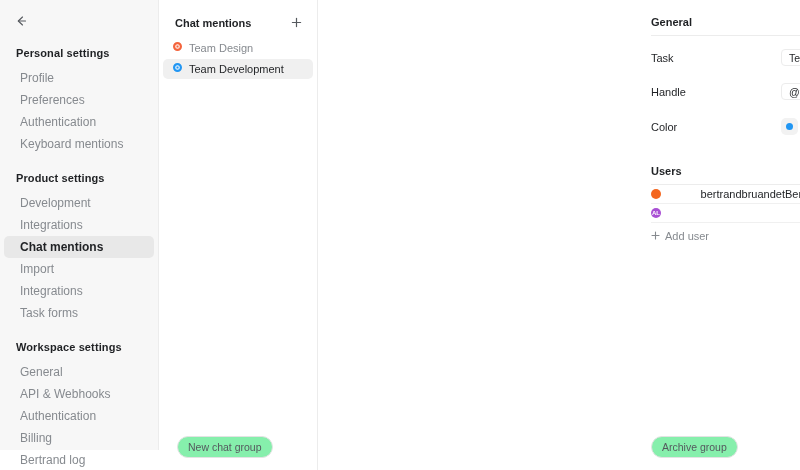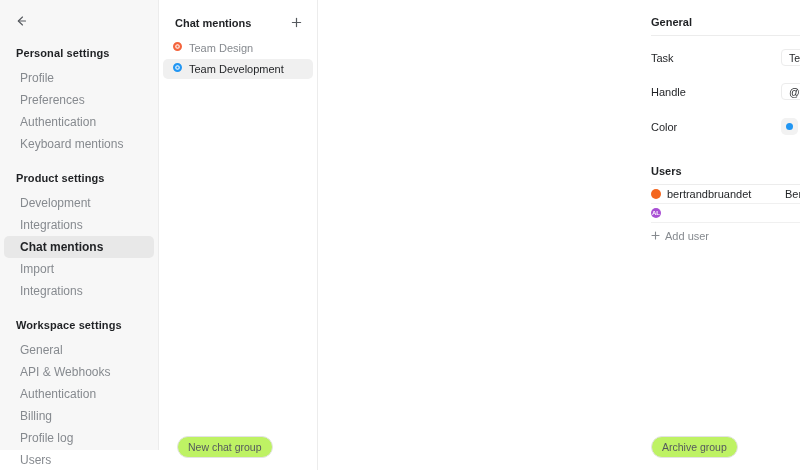--- a/index.html
+++ b/index.html
@@ -73,21 +73,21 @@
     width:9px; height:9px; border-radius:50%;
     flex:0 0 9px; box-sizing:border-box;
   }
   .list-footer {
     margin-top:auto; padding:0 0 12px 18px;
   }
   .pill-btn {
     display:inline-block;
     font-size:10.5px; color:#55595e;
     border:1px solid #e3e3e3; border-radius:12px;
-    padding:4px 10px; background:#bef264; cursor:pointer;
+    padding:4px 10px; background:#86efac; cursor:pointer;
     white-space:nowrap;
   }
 
   
   .detail {
     flex:1; height:470px; position:relative;
     background:#ffffff; display:flex; flex-direction:column;
   }
   .detail-body { padding:16px 0 0 0; }
   .section-title {
@@ -127,21 +127,21 @@
     font-size:11px;
   }
   .user-row .avatar {
     width:10px; height:10px; border-radius:50%;
     flex:0 0 10px; margin-right:6px;
     display:flex; align-items:center; justify-content:center;
     font-size:4px; color:#fff; font-weight:bold; line-height:1;
     overflow:hidden;
   }
   .av-glyph { font-size:6px; color:#fff; font-weight:bold; }
-  .u-handle { width:118px; color:#1f2124; white-space:nowrap; overflow:hidden; }
+  .u-handle { width:118px; color:#1f2124; white-space:nowrap; overflow:hidden;text-align:right; }
   .u-name { flex:1; color:#1f2124; white-space:nowrap; overflow:hidden; }
 
   .add-user {
     display:flex; align-items:center; gap:5px;
     margin-top:7px; font-size:11px; color:#868a8f; cursor:pointer;
   }
   .detail-footer { margin-top:auto; padding:0 0 12px 333px; }
 </style>
 </head>
 <body>
@@ -165,28 +165,29 @@
           <div class="nav-item">Authentication</div>
           <div class="nav-item">Keyboard mentions</div>
         </div>
         <div class="nav-group">
           <div class="nav-head">Product settings</div>
           <div class="nav-item">Development</div>
           <div class="nav-item">Integrations</div>
           <div class="nav-item selected">Chat mentions</div>
           <div class="nav-item">Import</div>
           <div class="nav-item">Integrations</div>
+          <div class="nav-item">Task forms</div>
         </div>
         <div class="nav-group">
           <div class="nav-head">Workspace settings</div>
           <div class="nav-item">General</div>
           <div class="nav-item">API &amp; Webhooks</div>
           <div class="nav-item">Authentication</div>
           <div class="nav-item">Billing</div>
-          <div class="nav-item">Profile log</div>
+          <div class="nav-item">Bertrand log</div>
           <div class="nav-item">Users</div>
         </div>
       </div>
   </div>
 
   <div class="listcol">
     <div class="list-header">
       <span class="list-title">Chat mentions</span>
       <span class="plus-btn">
         <span>

